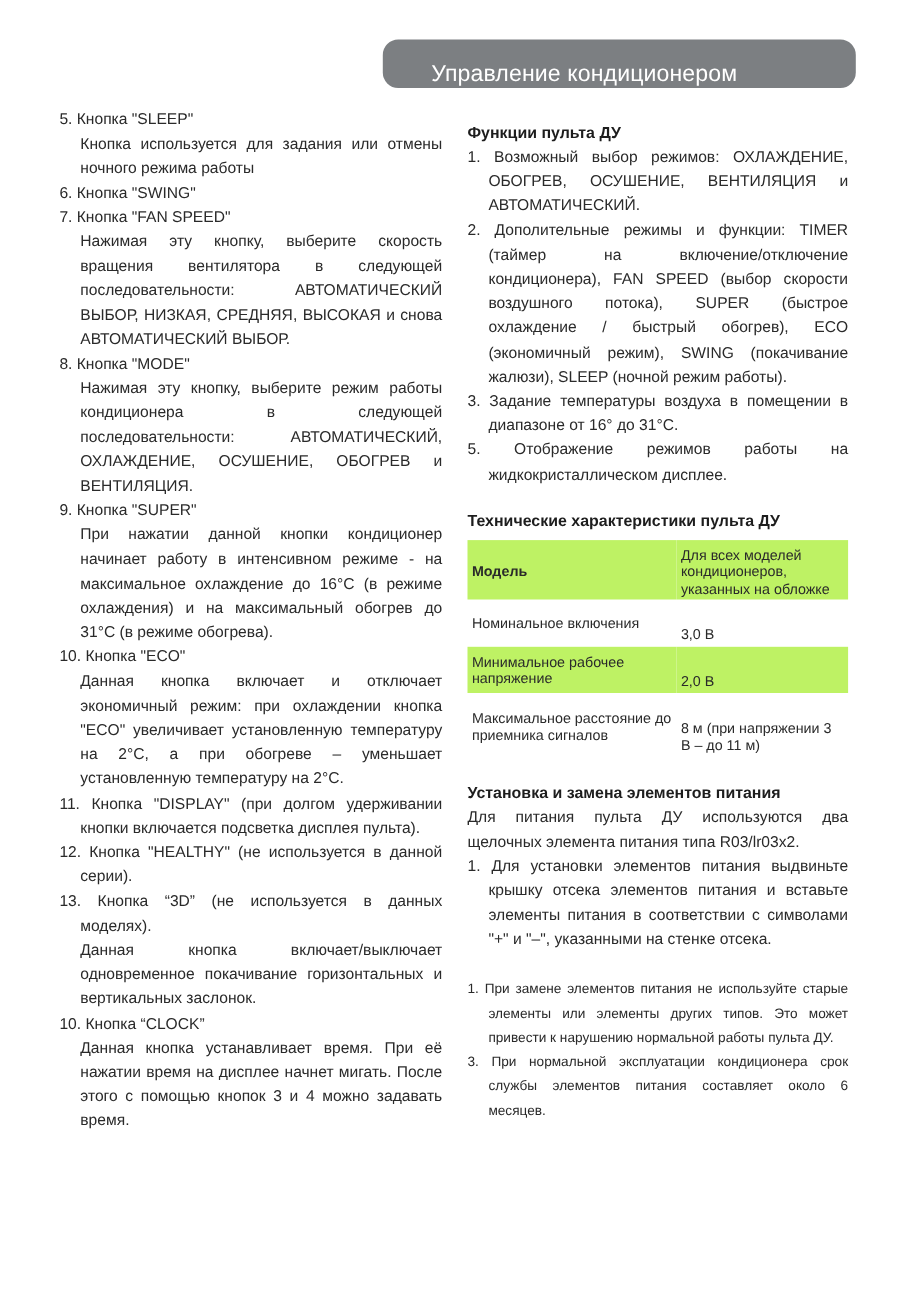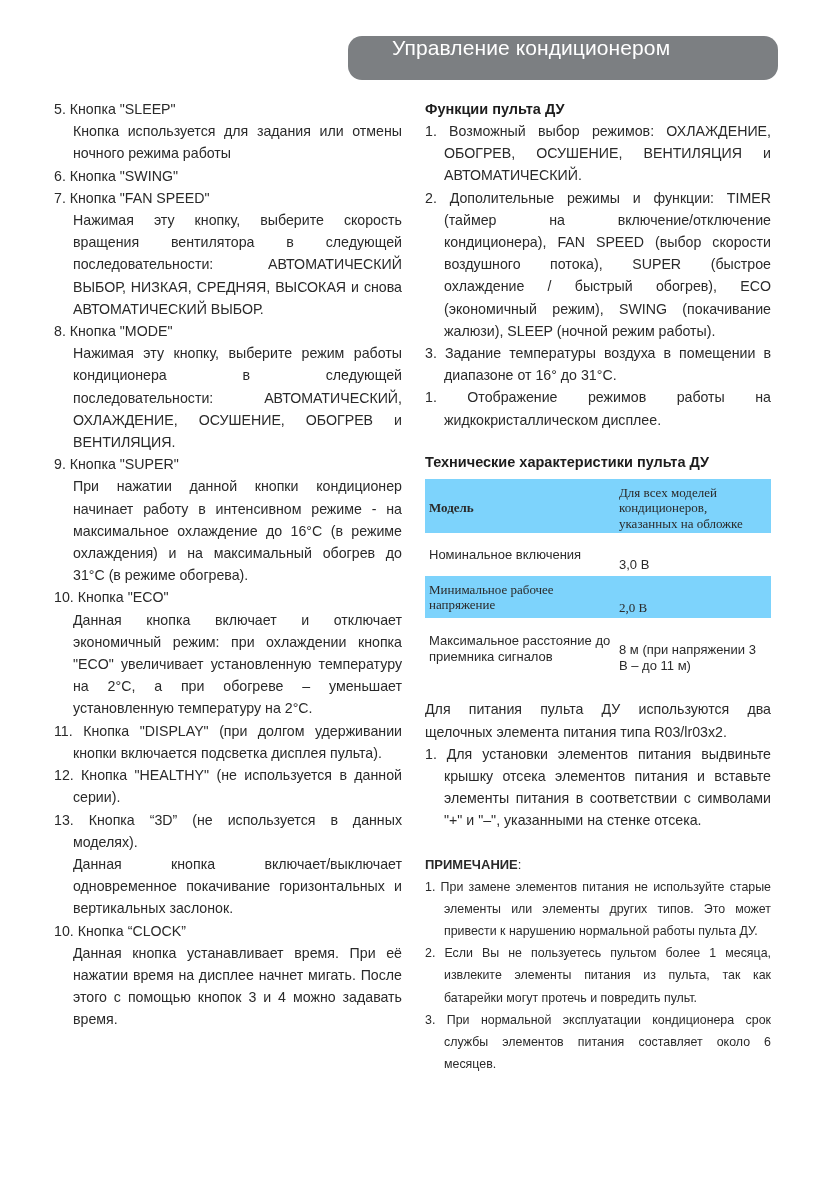--- a/index.html
+++ b/index.html
@@ -4,44 +4,44 @@
   <style>
     html, body { margin: 0; padding: 0; background: #ffffff; }
     body {
       width: 840px; height: 1192px; position: relative; overflow: hidden;
       font-family: "Liberation Sans", "DejaVu Sans", sans-serif;
       color: #2a2a2a;
     }
     .header-badge {
       position: absolute; left: 348px; top: 36px; width: 430px; height: 44px;
       background: #7c7f82; border-radius: 14px;
-      display: flex; align-items: flex-start;
+      display: flex; align-items: flex-end;
     }
     .header-badge span {
       color: #ffffff; font-size: 21px; margin-left: 44px; letter-spacing: 0.1px;
     }
     .col {
       position: absolute; top: 98px; font-size: 14.2px; line-height: 22.2px;
     }
     .col-left { left: 54px; width: 348px; }
-    .col-right { left: 425px; width: 346px; }
+    .col-right { left: 425px; width: 346px; margin-top: 12px; }
     .item { margin: 0; }
     .item .head { display: block; }
     .item .body { display: block; padding-left: 19px; text-align: justify; }
     .hang { padding-left: 19px; text-indent: -19px; text-align: justify; }
     h3 { font-size: 14.5px; font-weight: bold; margin: 0; line-height: 22px; color: #1d1d1d; }
     .spacer-s { height: 20px; }
     .spacer-m { height: 22px; }
     table.spec {
       width: 346px; border-collapse: collapse; font-size: 13px; line-height: 15.5px;
       margin-top: 6px;
     }
     table.spec td { padding: 3px 4px; vertical-align: middle; }
     table.spec td.c1 { width: 182px; }
-    table.spec tr.shade td { background: #7dd3fc; font-family: Liberation Serif, serif; }
+    table.spec tr.shade td { background: #bef264; }
     table.spec tr.head td { padding: 6px 4px 2px 4px; }
     table.spec tr.head td.c1 { font-weight: bold; }
     table.spec td.val { padding-top: 24px; }
     .note-list { font-size: 12.4px; line-height: 22.2px; }
     .note-list p { margin: 0; }
   </style>
 </head>
 <body>
 
 <div class="header-badge">
@@ -87,21 +87,21 @@
     <span class="body">Данная кнопка устанавливает время. При её нажатии время на дисплее начнет мигать. После этого с помощью кнопок 3 и 4 можно задавать время.</span>
   </div>
 </div>
 
 <div class="col col-right">
   <section>
     <h3>Функции пульта ДУ</h3>
     <div class="hang">1. Возможный выбор режимов: ОХЛАЖДЕНИЕ, ОБОГРЕВ, ОСУШЕНИЕ, ВЕНТИЛЯЦИЯ и АВТОМАТИЧЕСКИЙ.</div>
     <div class="hang">2. Дополительные режимы и функции: TIMER (таймер на включение/отключение кондиционера), FAN SPEED (выбор скорости воздушного потока), SUPER (быстрое охлаждение / быстрый обогрев), ECO (экономичный режим), SWING (покачивание жалюзи), SLEEP (ночной режим работы).</div>
     <div class="hang">3. Задание температуры воздуха в помещении в диапазоне от 16° до 31°C.</div>
-    <div class="hang">1. Отображение режимов работы на жидкокристаллическом дисплее.</div>
+    <div class="hang">5. Отображение режимов работы на жидкокристаллическом дисплее.</div>
   </section>
 
   <div class="spacer-s"></div>
 
   <section>
     <h3>Технические характеристики пульта ДУ</h3>
     <table class="spec">
       <tbody>
           <tr class="shade head">
         <td class="c1">Модель</td>
@@ -119,27 +119,24 @@
         <td class="c1" style="padding-top:6px">Максимальное расстояние до приемника сигналов</td>
         <td class="val">8 м (при напряжении 3 В – до 11 м)</td>
       </tr>
     </tbody>
       </table>
   </section>
 
   <div class="spacer-m"></div>
 
   <section>
+    <h3>Установка и замена элементов питания</h3>
     <div style="text-align:justify">Для питания пульта ДУ используются два щелочных элемента питания типа R03/lr03x2.</div>
     <div class="hang">1. Для установки элементов питания выдвиньте крышку отсека элементов питания и вставьте элементы питания в соответствии с символами "+" и "–", указанными на стенке отсека.</div>
   </section>
 
   <div class="spacer-m"></div>
 
   <section class="note-list">
-    <div style="font-size:13px; line-height:22px;">
-      <b>ПРИМЕЧАНИЕ</b><span>:</span>
-    </div>
     <p class="hang">1. При замене элементов питания не используйте старые элементы или элементы других типов. Это может привести к нарушению нормальной работы пульта ДУ.</p>
-    <p class="hang">2. Если Вы не пользуетесь пультом более 1 месяца, извлеките элементы питания из пульта, так как батарейки могут протечь и повредить пульт.</p>
     <p class="hang">3. При нормальной эксплуатации кондиционера срок службы элементов питания составляет около 6 месяцев.</p>
   </section>
 </div>
 
 </body></html>

